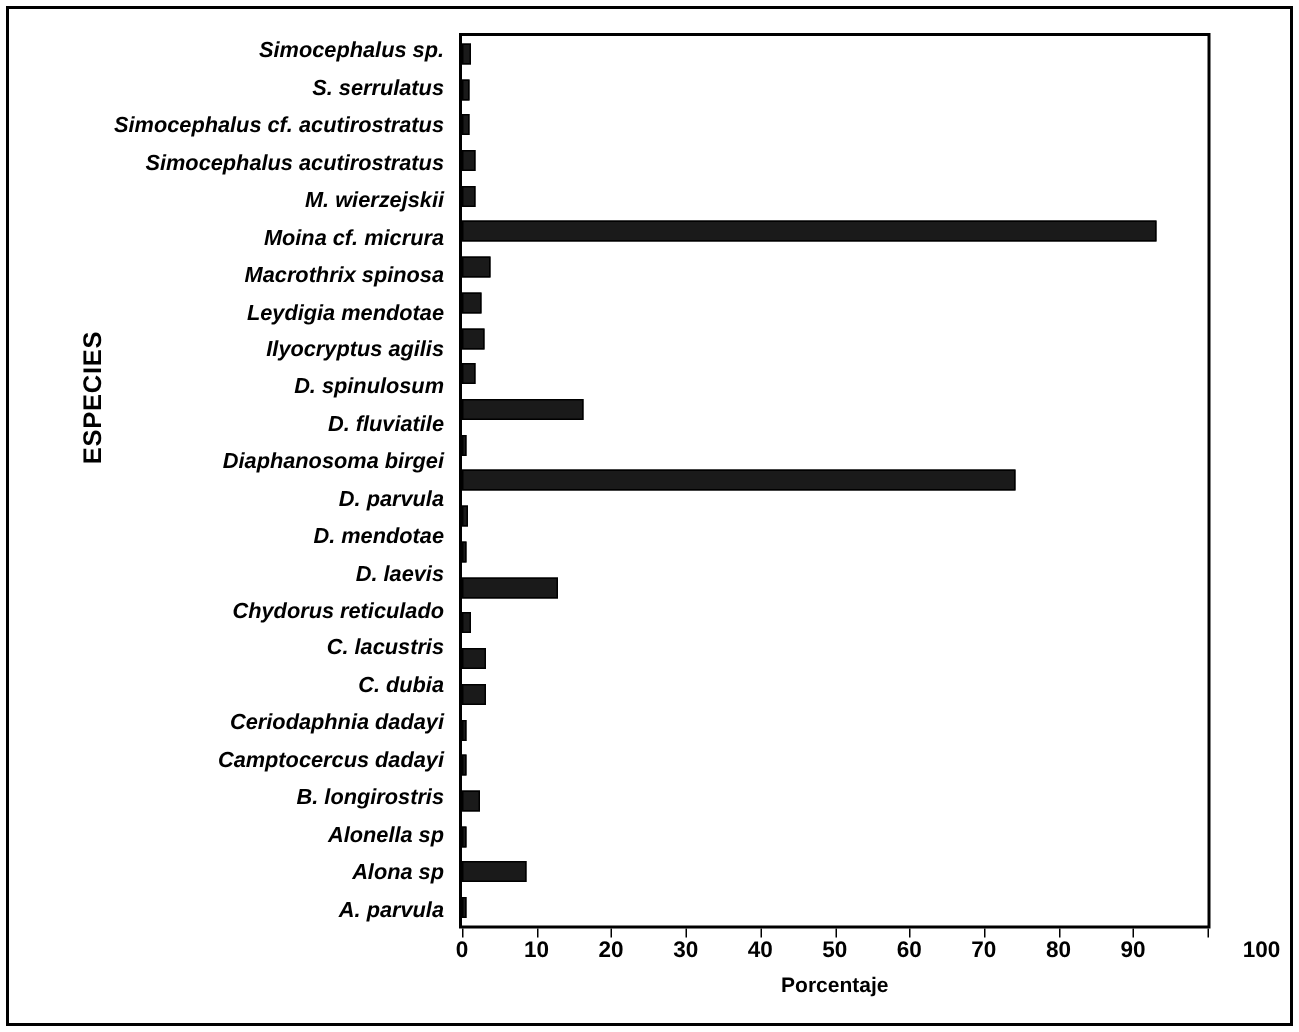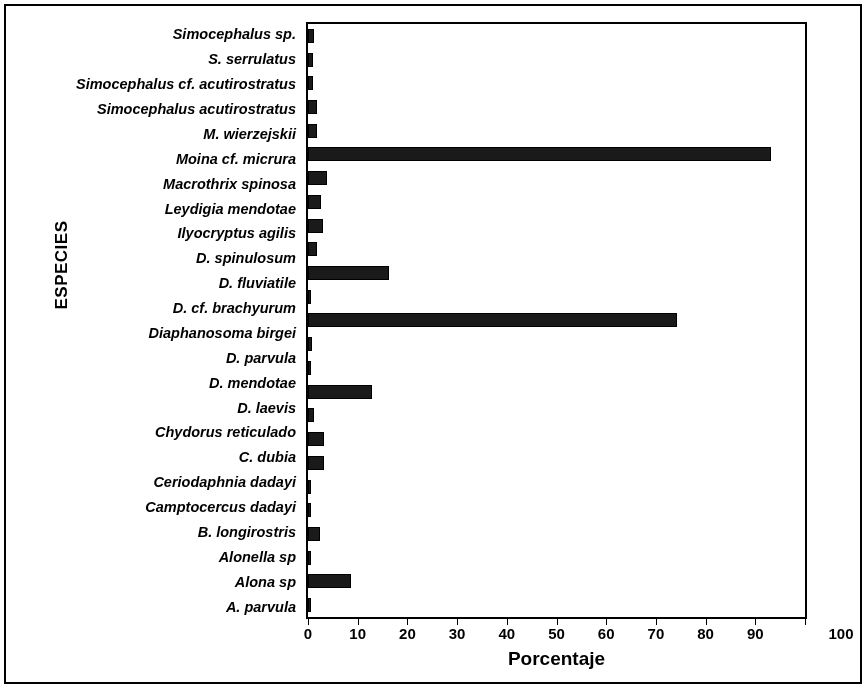--- a/index.html
+++ b/index.html
@@ -123,21 +123,21 @@
     font-size: 15px;
     font-weight: bold;
     color: #000000;
   }
   .x-axis-title {
     position: absolute;
     left: 306px;
     top: 648px;
     width: 501px;
     text-align: center;
-    font-size: 19px;
+    font-size: 14px;
     font-weight: bold;
     color: #000000;
   }
 </style>
 </head>
 <body>
 
 <div id="page">
   <div class="outer-frame"></div>
 
@@ -148,26 +148,26 @@
       <div class="cat-label">S. serrulatus</div>
       <div class="cat-label">Simocephalus cf. acutirostratus</div>
       <div class="cat-label">Simocephalus acutirostratus</div>
       <div class="cat-label">M. wierzejskii</div>
       <div class="cat-label">Moina cf. micrura</div>
       <div class="cat-label">Macrothrix spinosa</div>
       <div class="cat-label">Leydigia mendotae</div>
       <div class="cat-label">Ilyocryptus agilis</div>
       <div class="cat-label">D. spinulosum</div>
       <div class="cat-label">D. fluviatile</div>
-      <div class="cat-label">D. cf. brachyurum</div>
       <div class="cat-label">Diaphanosoma birgei</div>
       <div class="cat-label">D. parvula</div>
       <div class="cat-label">D. mendotae</div>
       <div class="cat-label">D. laevis</div>
       <div class="cat-label">Chydorus reticulado</div>
+      <div class="cat-label">C. lacustris</div>
       <div class="cat-label">C. dubia</div>
       <div class="cat-label">Ceriodaphnia dadayi</div>
       <div class="cat-label">Camptocercus dadayi</div>
       <div class="cat-label">B. longirostris</div>
       <div class="cat-label">Alonella sp</div>
       <div class="cat-label">Alona  sp</div>
       <div class="cat-label">A. parvula</div>
     </div>
 
   <div class="plot-frame"></div>

